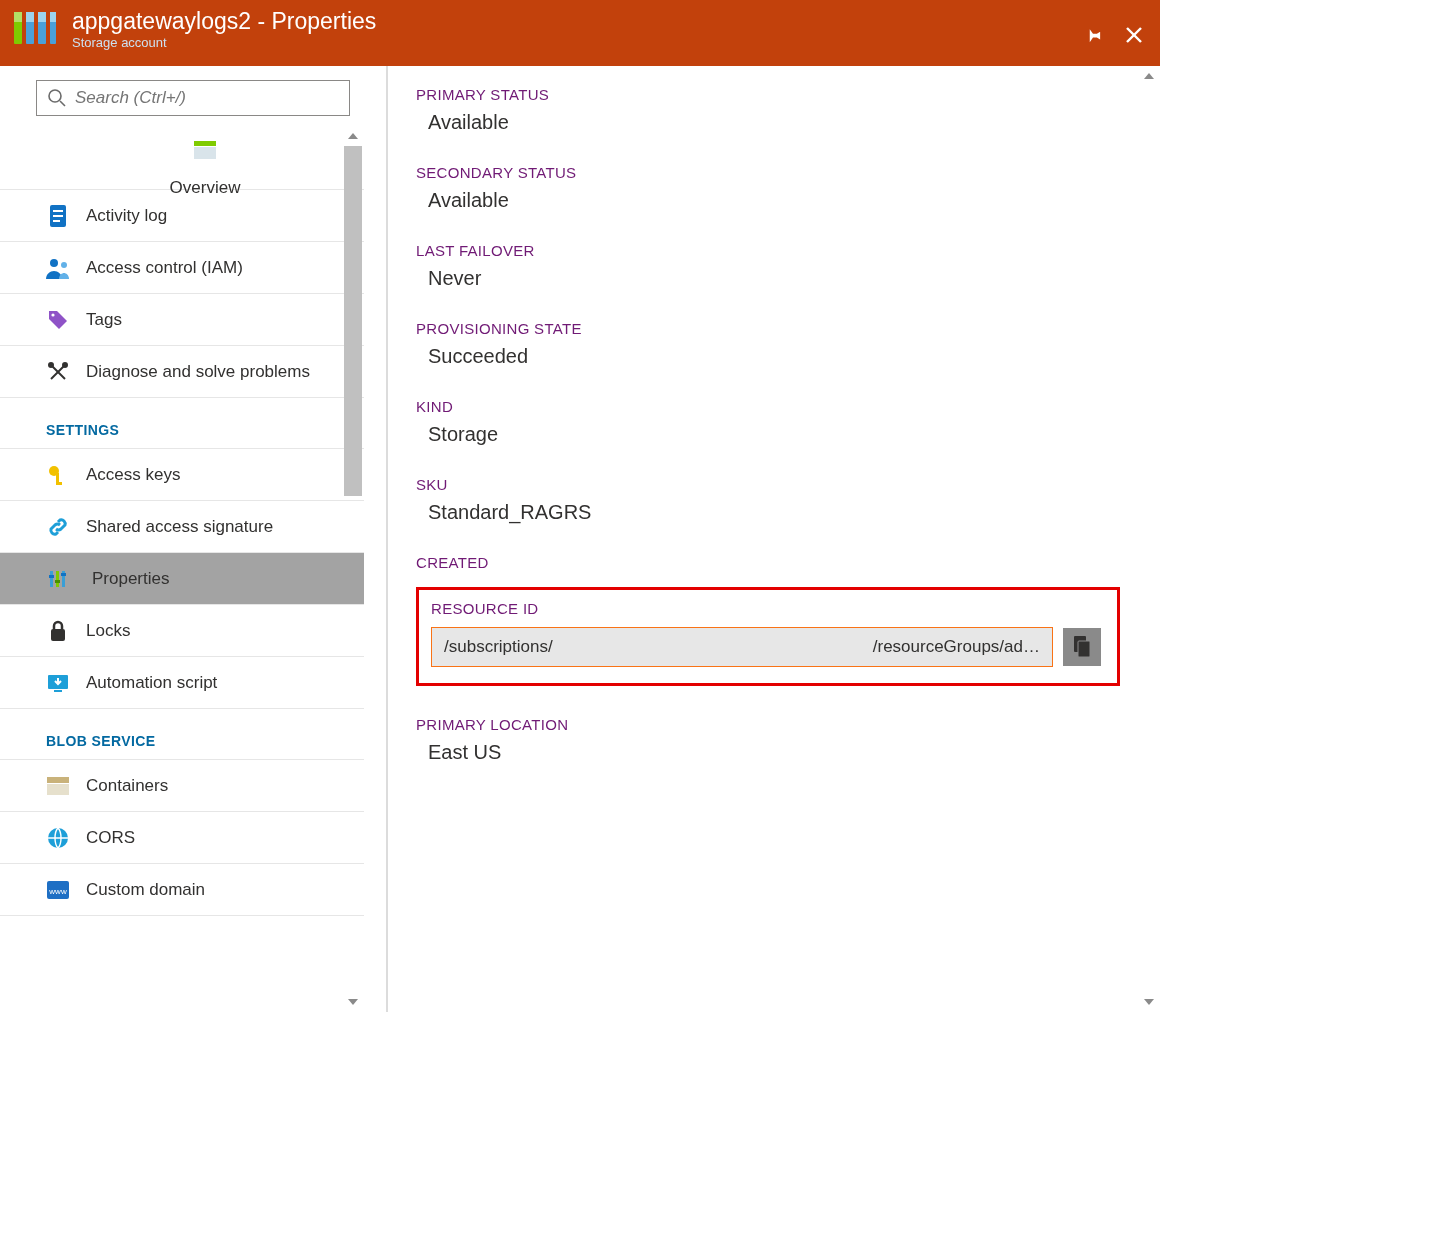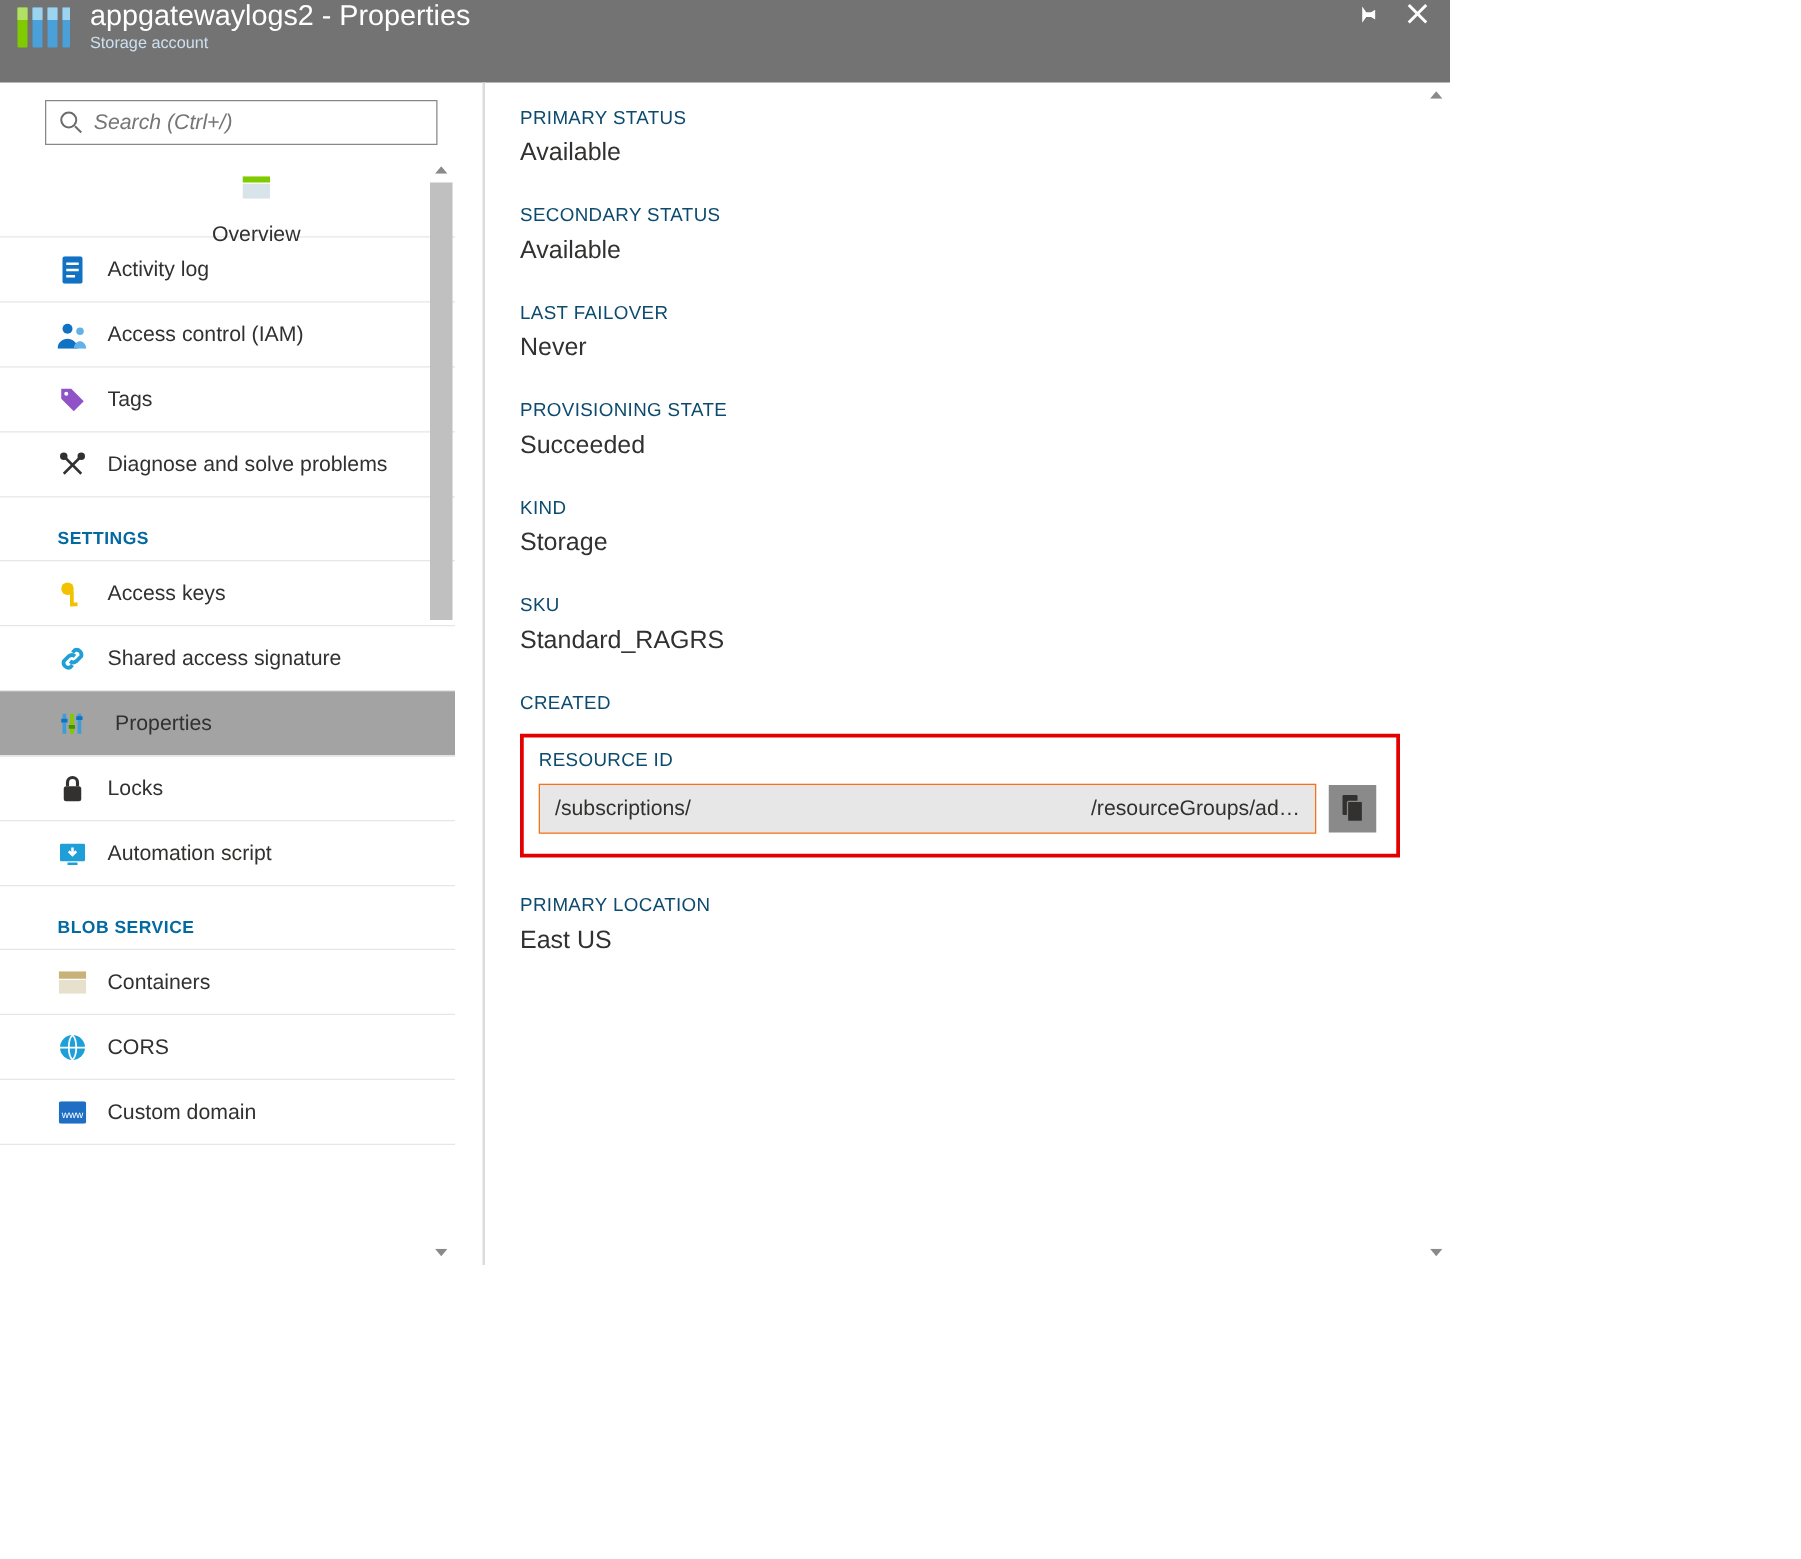--- a/index.html
+++ b/index.html
@@ -1,20 +1,20 @@
 <!DOCTYPE html>
 <html><head>
 <meta charset="utf-8">
 <style>
   * { box-sizing: border-box; }
   html, body { margin:0; padding:0; font-family:"Segoe UI",Arial,sans-serif; background:#fff; color:#323130; }
   .root { width:1160px; height:1012px; position:relative; overflow:hidden; }
 
   
-  .header { background:#737373; height:66px; display:flex; align-items:flex-start; padding:0 16px 2px 10px; color:#fff; }
+  .header { background:#c2410c; height:66px; display:flex; align-items:flex-end; padding:0 16px 16px 10px; color:#fff; }
   .header svg.resource-icon { flex:none; }
   .header .titles { margin-left:14px; flex:1; }
   .header .title { font-size:23px; font-weight:400; line-height:1.1; }
   .header .subtitle { font-size:13px; color:#cde0ef; margin-top:1px; }
   .header .actions { display:flex; gap:20px; align-items:center; }
   .header .icon-btn { cursor:pointer; }
 
   
   .body { display:flex; height:calc(1012px - 66px);justify-content:space-between; }
   .sidebar { width:388px; border-right:2px solid #dcdcdc; position:relative; display:flex; flex-direction:column; }
@@ -38,22 +38,22 @@
   
   .sb-scroll { position:absolute; right:0; top:0; width:22px; height:100%; }
   .sb-scroll .arrow { height:20px; display:flex; align-items:center; justify-content:center; }
   .sb-scroll .track { position:absolute; top:20px; bottom:20px; left:0; right:0; }
   .sb-scroll .thumb { position:absolute; left:2px; right:2px; top:0; height:350px; background:#c0c0c0; }
 
   
   .content { padding:8px 40px 0 28px; height:100%; overflow:hidden; position:relative; }
   .prop { margin-top:30px; }
   .prop:first-child { margin-top:12px; }
-  .prop-label { font-size:15px; letter-spacing:0.3px; color:#0c4a6e; }
-  .prop-value { font-size:20px; color:#323130; margin-top:8px; }
+  .prop-label { font-size:15px; letter-spacing:0.3px; color:#701a75; }
+  .prop-value { font-size:20px; color:#323130; margin-top:8px;margin-left:12px; }
 
   .resid-box { border:3px solid #e30000; padding:10px 16px 16px 12px; margin-top:16px; }
   .resid-row { display:flex; align-items:center; margin-top:10px; }
   .resid-input { flex:1; height:40px; background:#e7e7e7; border:1px solid #f97316; display:flex; align-items:center; padding:0 12px; font-size:17px; color:#323130; overflow:hidden; }
   .resid-input .left { flex:none; }
   .resid-input .gap { flex:1; }
   .resid-input .right { flex:none; }
   .copy-btn { width:38px; height:38px; background:#8a8a8a; margin-left:10px; display:flex; align-items:center; justify-content:center; cursor:pointer; }
 
   .main-scroll { position:absolute; right:0; top:0; width:22px; height:100%; }

